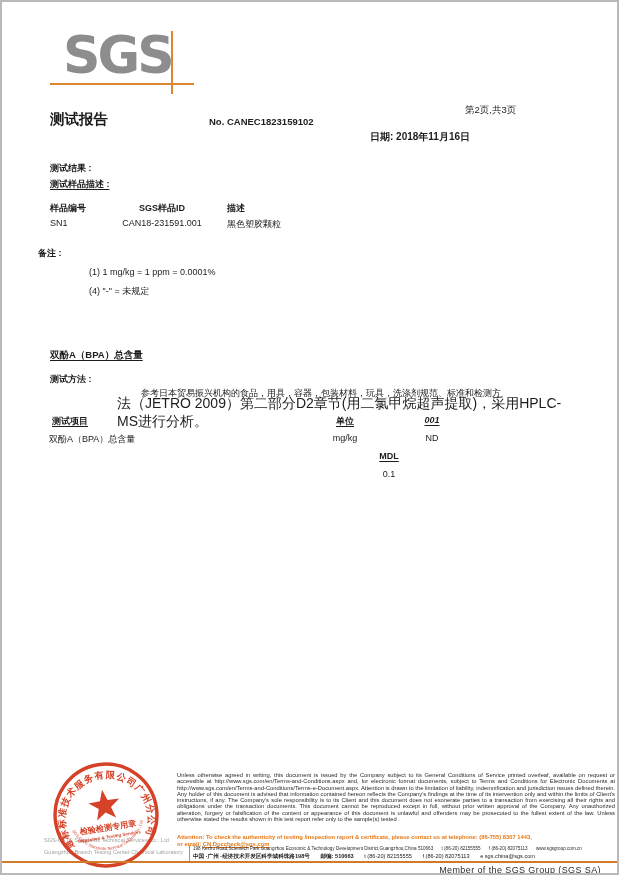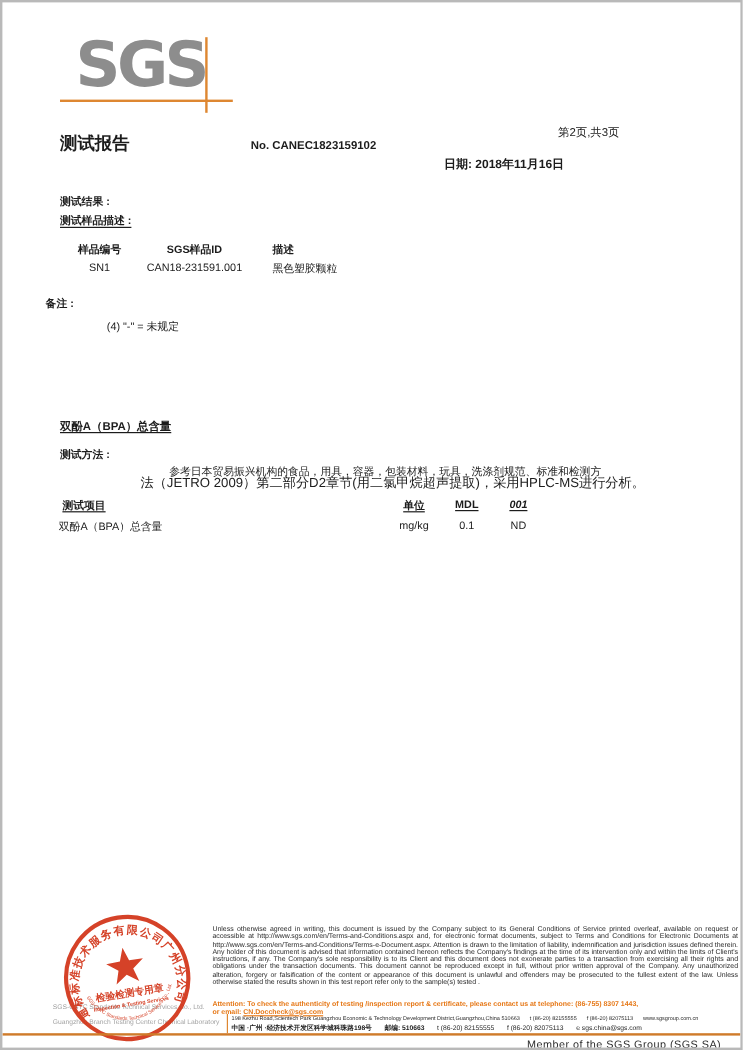--- a/index.html
+++ b/index.html
@@ -23,41 +23,41 @@
   .date-line { left:368px; top:128px; font-size:10px; font-weight:700; }
   .pages     { left:463px; top:102px; font-size:9.5px; font-weight:400; }
 
   .label { font-size:9px; font-weight:700; }
   .result-label { left:48px; top:145px;margin-top:15px; }
   .sample-desc-label { left:48px; top:176px; text-decoration:underline; text-underline-offset:2px; }
 
   
   .t1-h { top:200px; font-size:9px; font-weight:700; }
   .t1-r { top:216px; font-size:9px; }
-  .t1-c1 { left:48px;  width:66px; text-align:center; }
+  .t1-c1 { left:48px;  width:66px; }
   .t1-c2 { left:112px; width:96px; text-align:center; }
   .t1-c3 { left:225px; }
 
   .remarks-label { left:36px; top:245px; }
   .notes { left:87px; top:261px; font-size:9px; line-height:18.7px; }
 
   .bpa-title { left:48px; top:347px; font-size:9.5px; font-weight:700;
     text-decoration:underline; text-underline-offset:2px; }
 
   .method-label { left:48px; top:371px; }
   .method-l1 { left:115px; top:385px; font-size:9px; width:460px;margin-left:24px; }
-  .method-l2 { left:115px; top:393px; font-size:11px; width:460px; }
+  .method-l2 { left:115px; top:393px; font-size:14px; width:460px; }
 
   
   .t2-h { top:413px; font-size:9px; font-weight:700; }
   .t2-r { top:431px; font-size:9px; }
   .t2-item  { left:50px; }
   .t2-item-r{ left:47px; }
   .t2-unit { left:322px; width:42px; text-align:center; }
-  .t2-mdl  { left:370px; width:34px; text-align:center; }
+  .t2-mdl  { left:370px; width:34px; text-align:center;margin-top:36px; }
   .t2-001  { left:413px; width:34px; text-align:center; }
   .u { text-decoration:underline; text-underline-offset:2px; }
   .it { font-style:italic; }
 
   
   .stamp { left:48px; top:757px; width:112px; height:112px; transform:rotate(-9deg); opacity:.93; }
   .company-gray { left:42px; top:833px; font-size:5.6px; line-height:11.8px; color:#a3a3a3; width:150px; }
   .disclaimer { left:175px; top:770px; width:438px; font-size:5.8px; line-height:6.3px;
     text-align:justify; color:#2b2b2b; }
   .attn1 { left:175px; top:832px; font-size:5.8px; font-weight:700; color:#e67817; }
@@ -91,20 +91,21 @@
 
   <div class="abs t1-h t1-c1">样品编号</div>
   <div class="abs t1-h t1-c2">SGS样品ID</div>
   <div class="abs t1-h t1-c3">描述</div>
   <div class="abs t1-r t1-c1">SN1</div>
   <div class="abs t1-r t1-c2">CAN18-231591.001</div>
   <div class="abs t1-r t1-c3">黑色塑胶颗粒</div>
 
   <div class="abs label remarks-label">备注 :</div>
   <div class="abs notes">
+    <div>(1) 1 mg/kg = 1 ppm = 0.0001%</div>
     <div>(4) "-" = 未规定</div>
   </div>
 
   <div class="abs bpa-title">双酚A（BPA）总含量</div>
   <div class="abs label method-label">测试方法 :</div>
   <div class="abs method-l1">参考日本贸易振兴机构的食品，用具，容器，包装材料，玩具，洗涤剂规范、标准和检测方</div>
   <div class="abs method-l2">法（JETRO 2009）第二部分D2章节(用二氯甲烷超声提取)，采用HPLC-MS进行分析。</div>
 
   <div class="abs t2-h t2-item u">测试项目</div>
   <div class="abs t2-h t2-unit u">单位</div>

